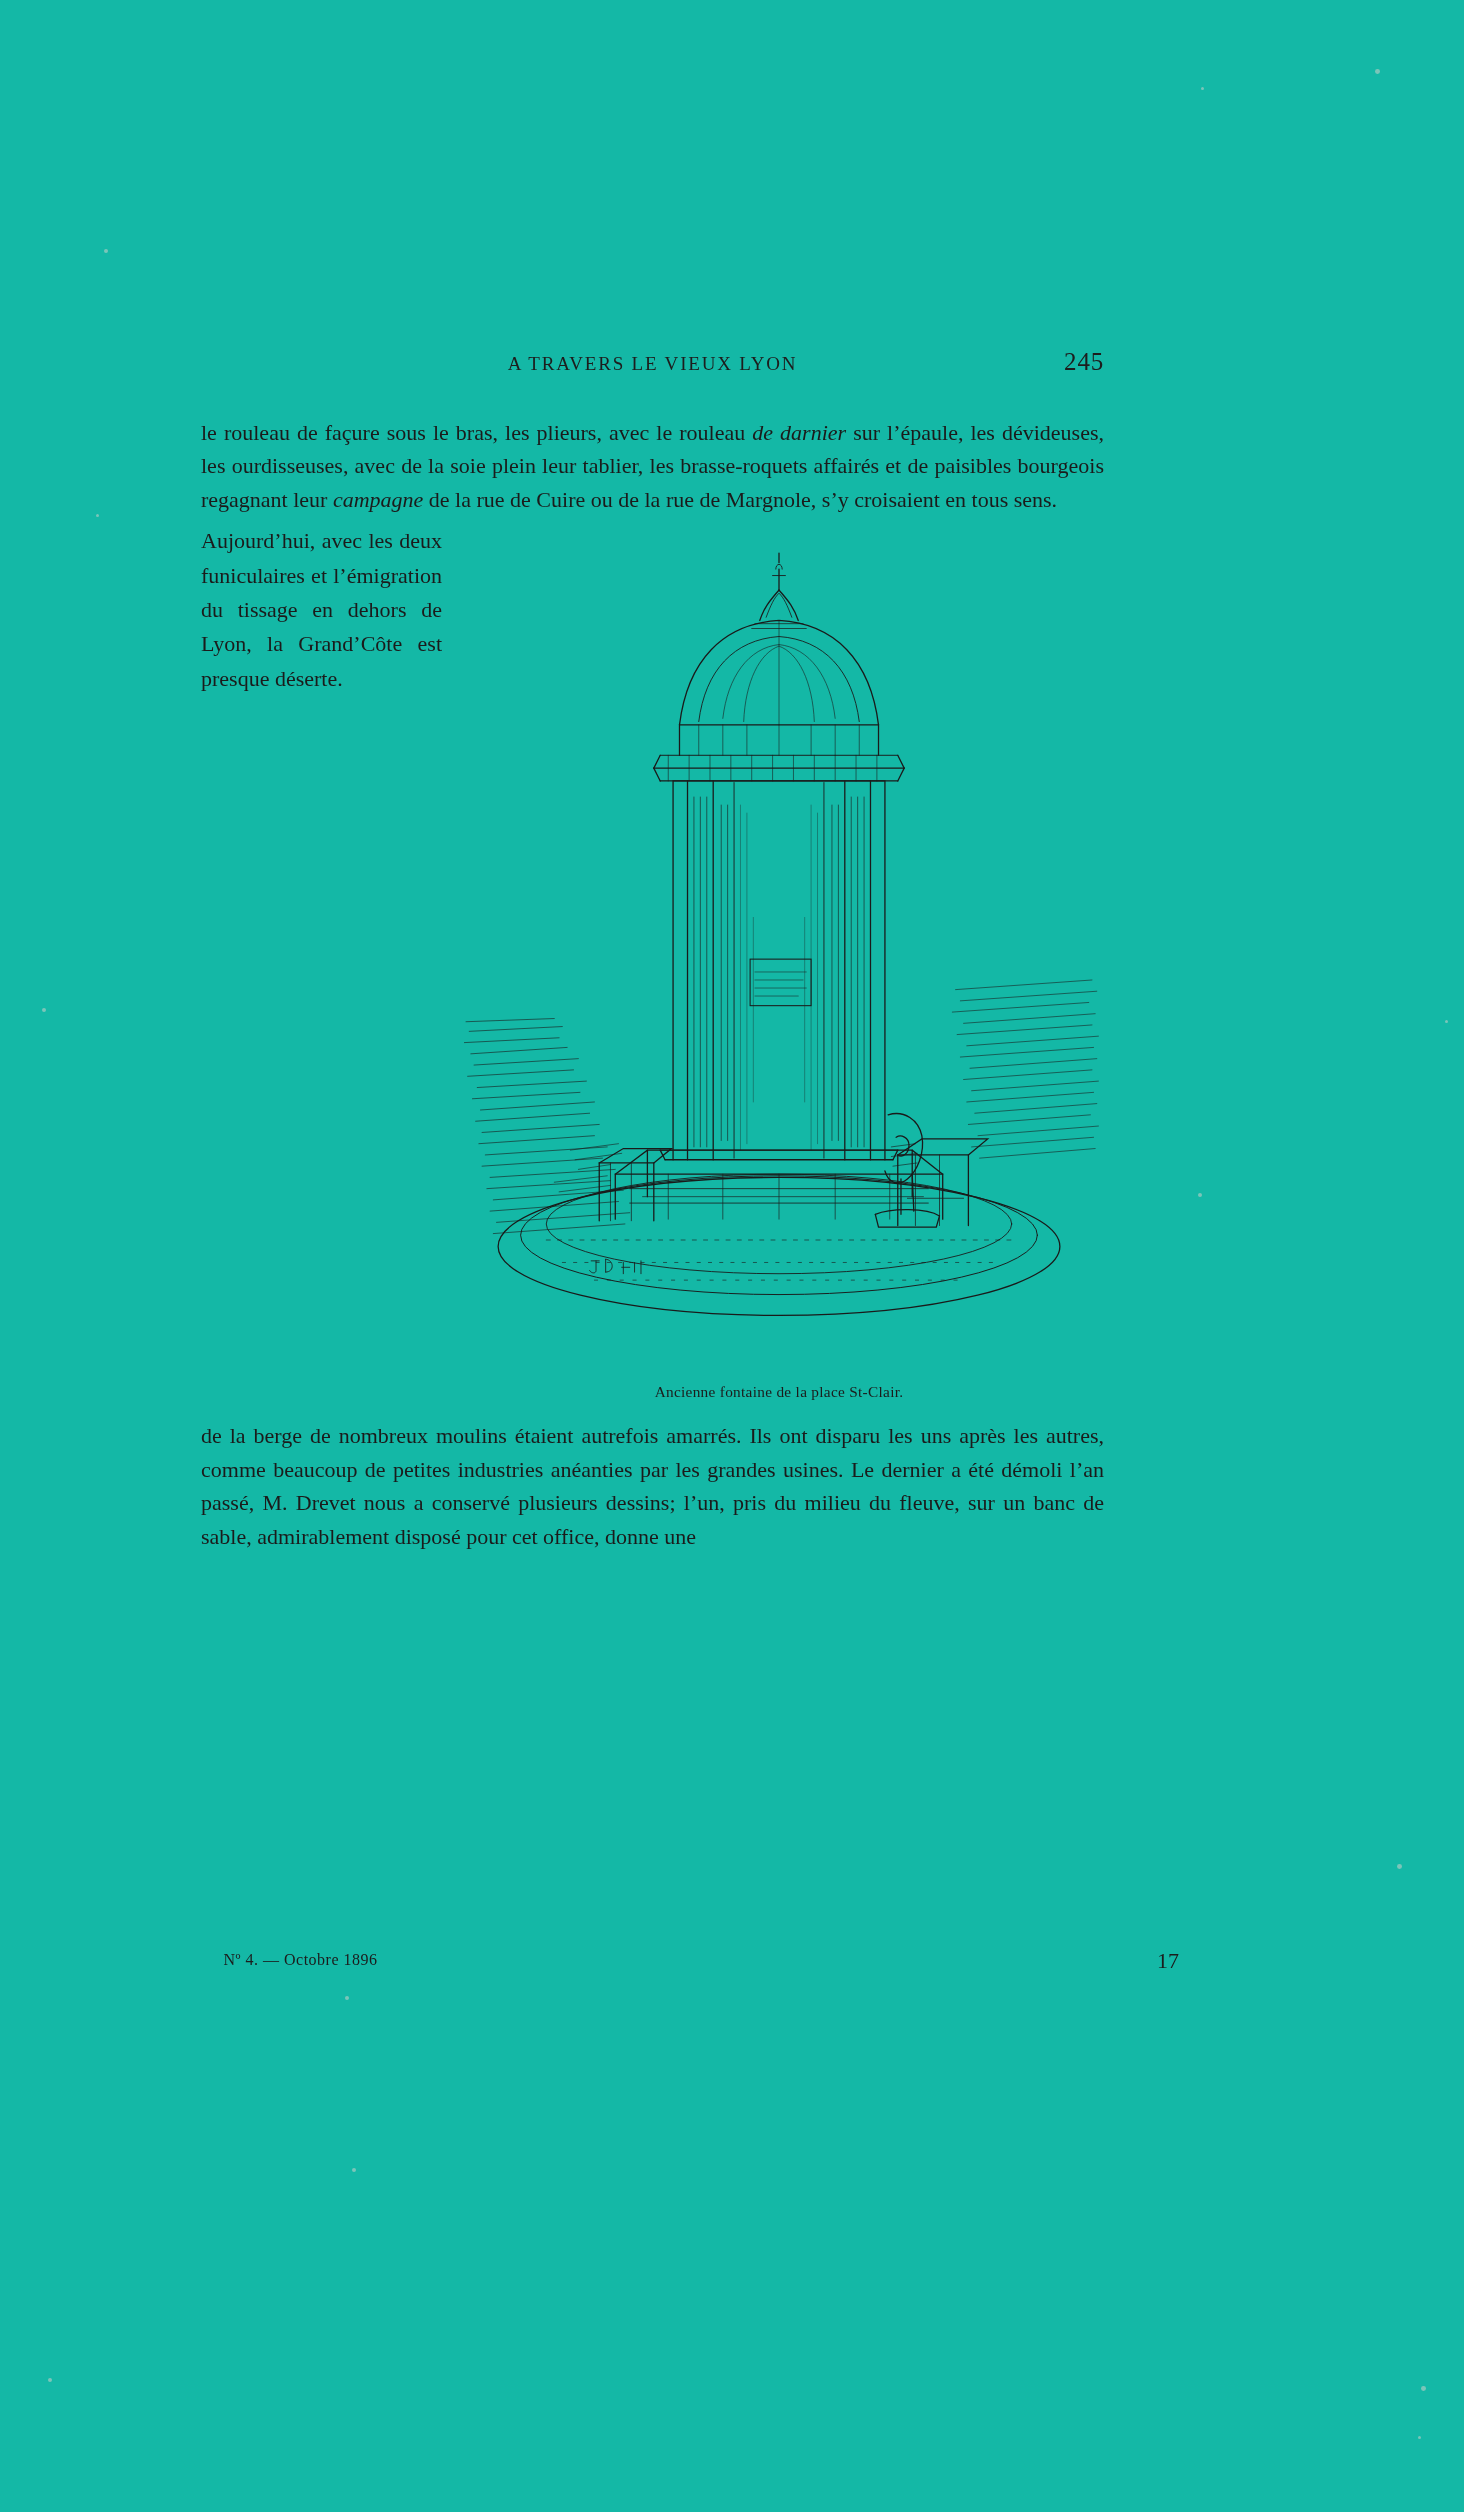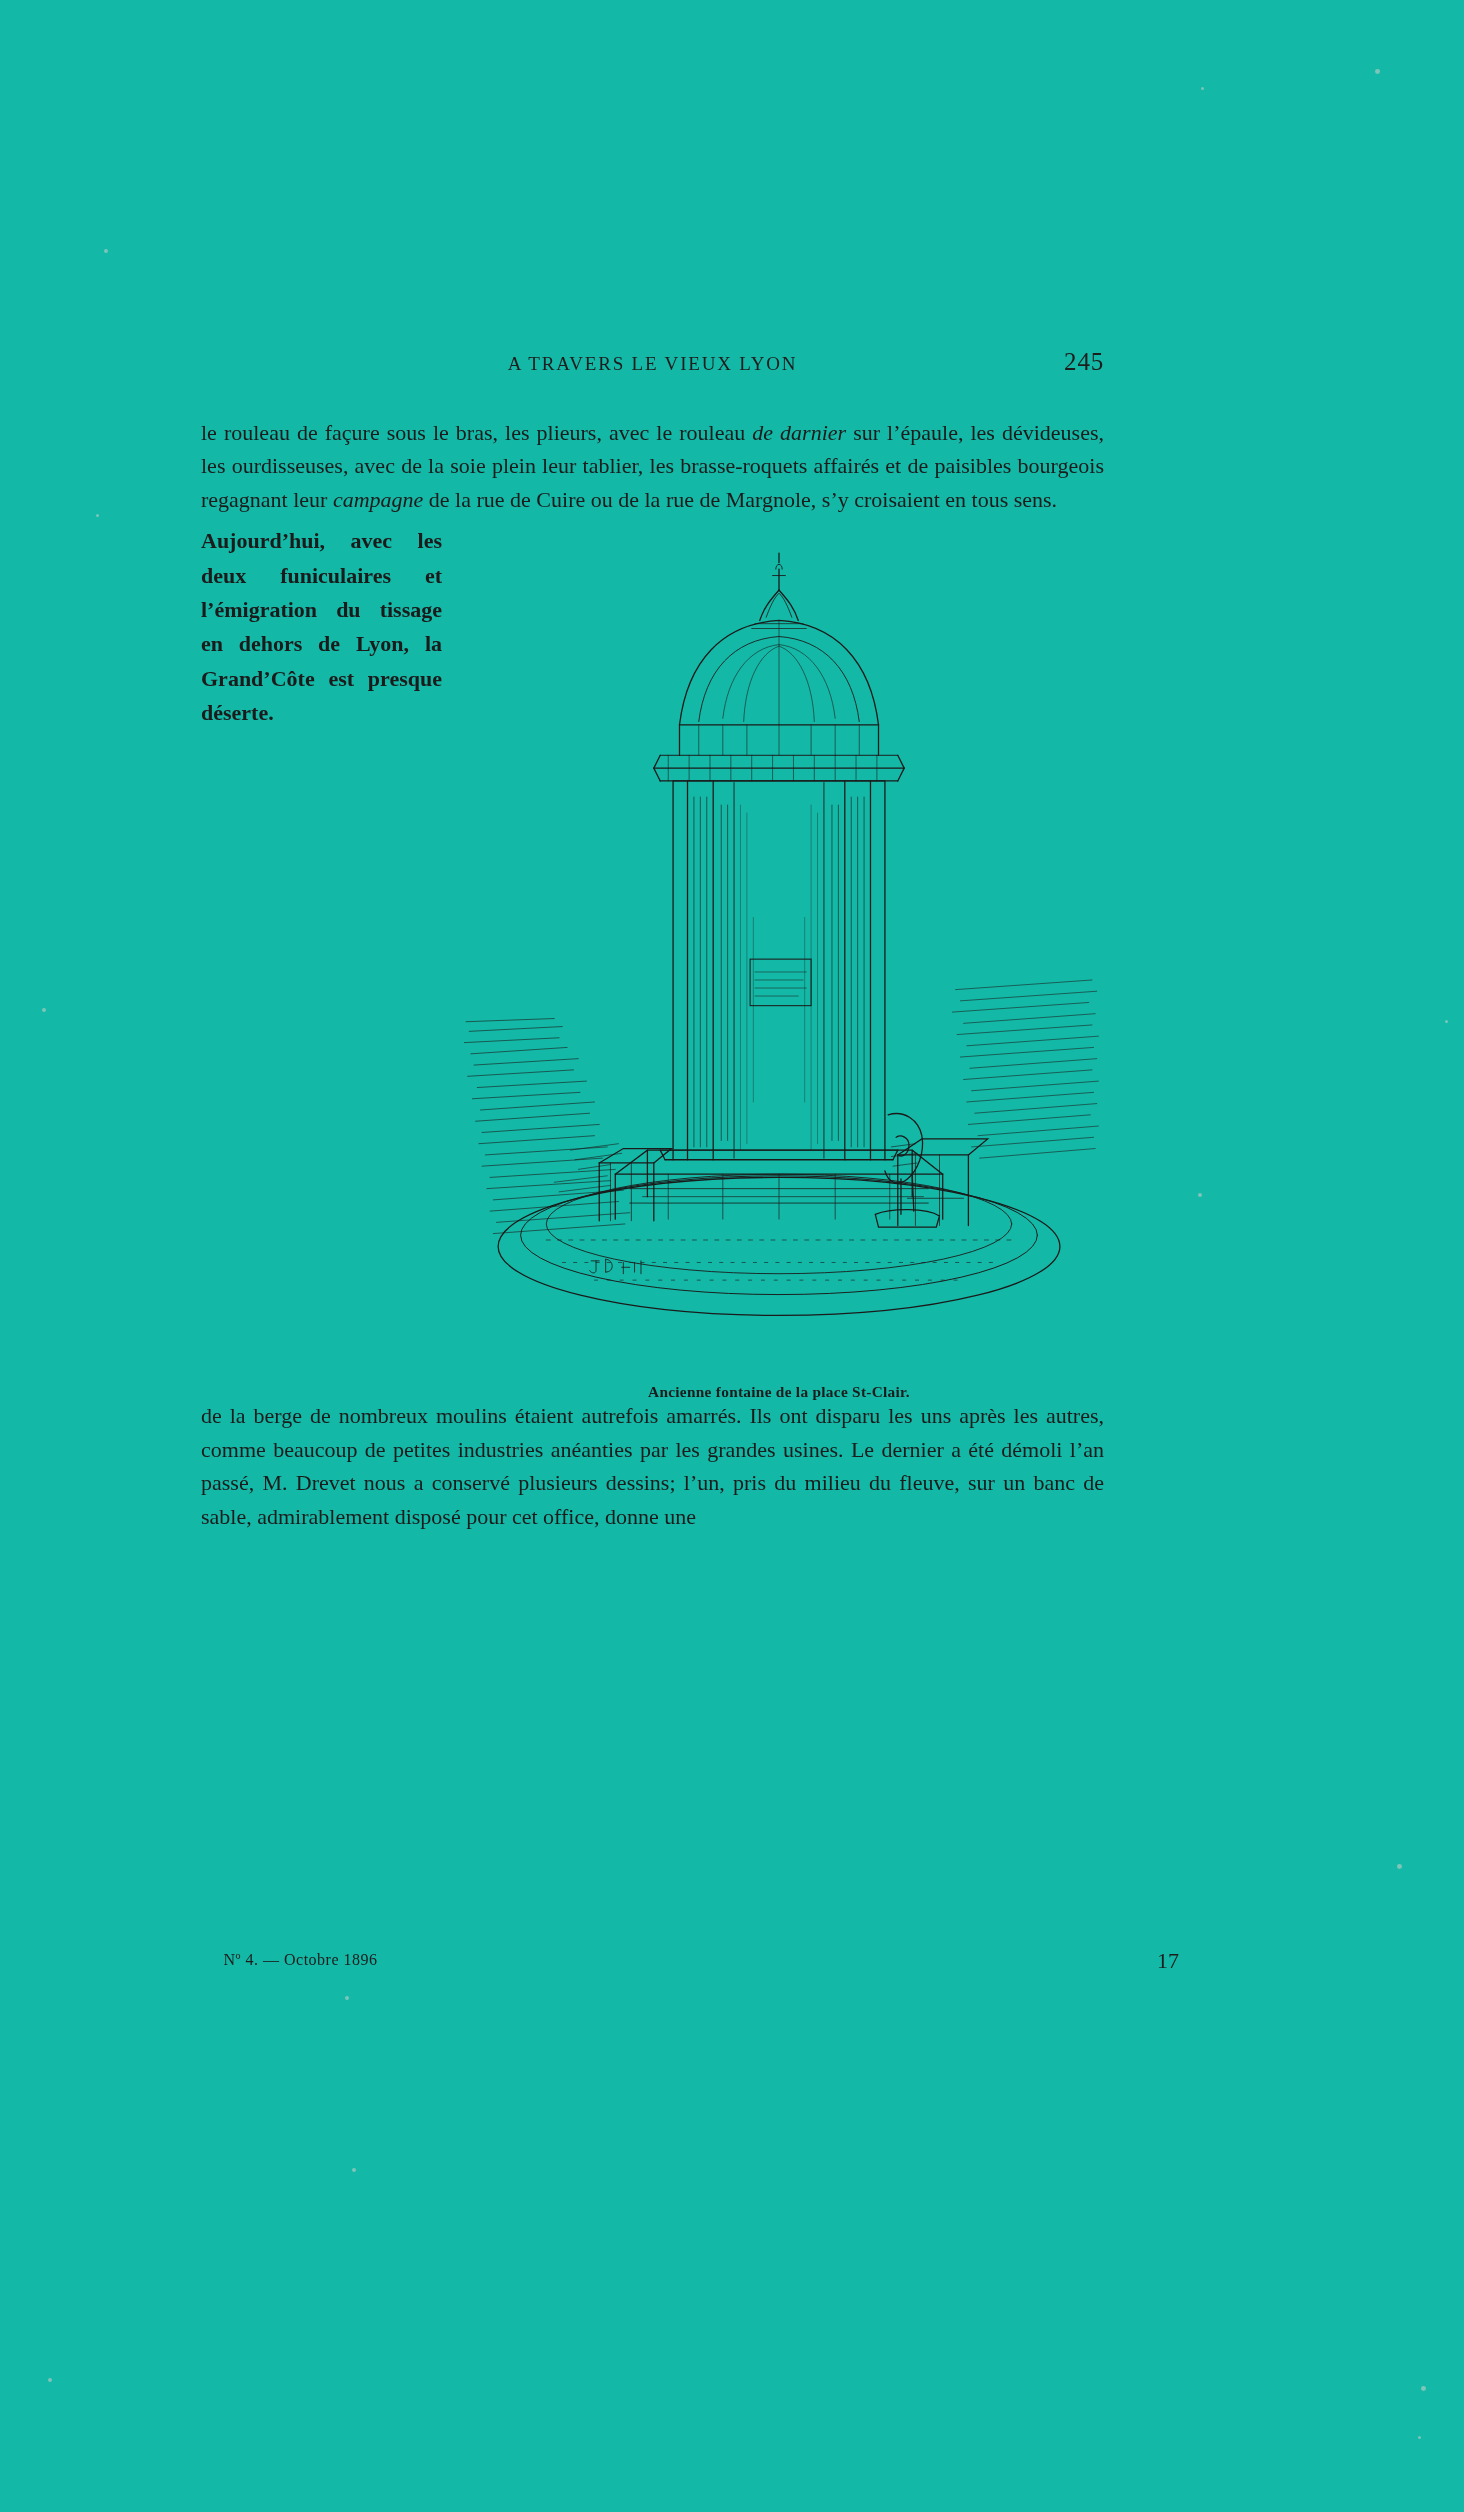--- a/index.html
+++ b/index.html
@@ -75,21 +75,20 @@
   .para.intro {
     text-align: justify;
   }
   .para .ital { font-style: italic; }
 
   
   .wrap-block {
     position: relative;
     margin-top: 8px;
     min-height: 875px;
-    font-weight: bold;
   }
   .narrow-col {
     width: 241px;
     font-size: 22px;
     line-height: 1.56;
     text-align: justify;
     color: #1b1b1b;
   }
   .narrow-col p { margin: 0; }
   .narrow-col p.indent { text-indent: 27px; margin-top: 11.2px; }
@@ -102,21 +101,21 @@
   }
   .figure-caption {
     margin-top: 24px;
     text-align: center;
     font-size: 15.3px;
     letter-spacing: 0.3px;
     color: #1c1c1c;
   }
 
   .tail {
-    margin-top: 0;
+    margin-top: 20px;
   }
 
   .footer {
     position: absolute;
     left: 201px;
     right: 205px;
     top: 1951px;
     height: 32px;
   }
   .footer-left {

